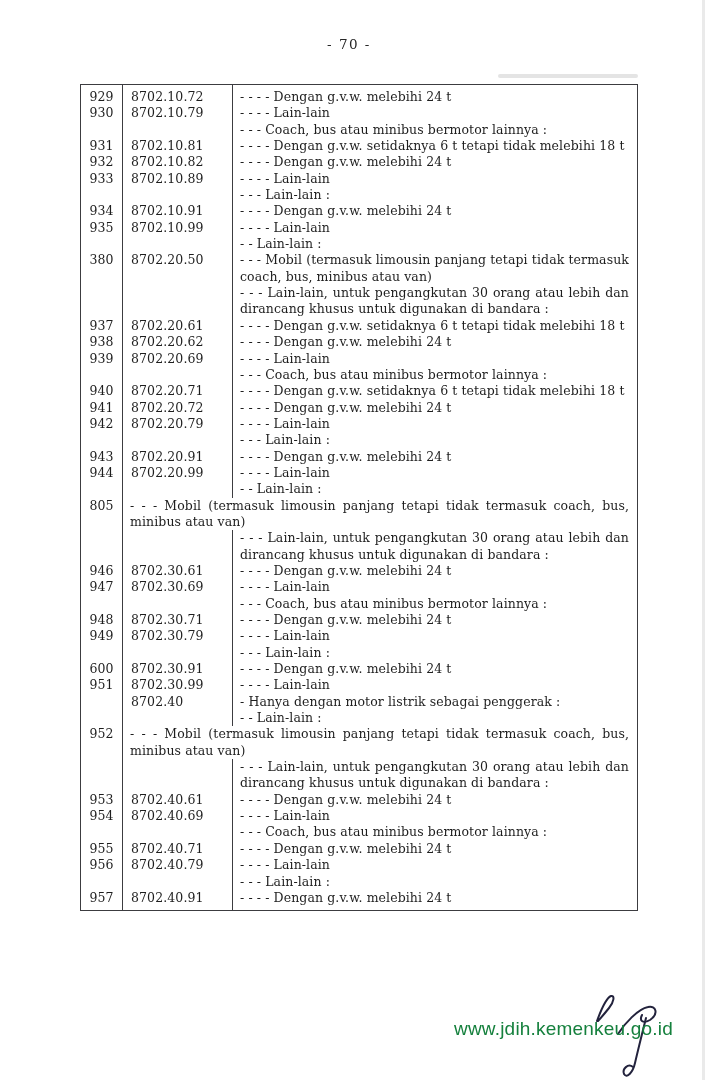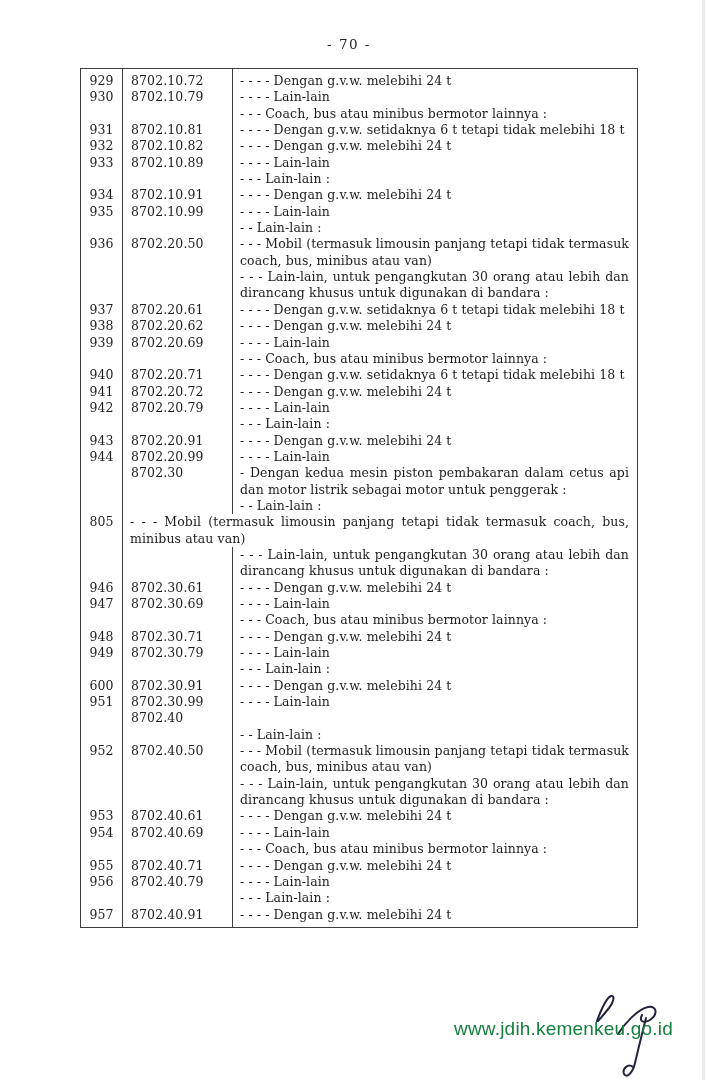--- a/index.html
+++ b/index.html
@@ -6,21 +6,21 @@
   body{
     width:706px;height:1080px;position:relative;overflow:hidden;
     background:#ffffff;color:#1e1e1e;
     font-family:"DejaVu Serif", serif;
   }
   .page-number{
     position:absolute;top:36px;left:0;right:8px;
     text-align:center;font-size:13.5px;letter-spacing:1.5px;color:#262626;
   }
   .hs-table{
-    position:absolute;left:80px;top:68px;width:558px;
+    position:absolute;left:80px;top:84px;width:558px;
     border:1.6px solid #3c3c40;box-sizing:border-box;background:#fff;
   }
   .t-row{display:flex;align-items:stretch;}
   .cell{
     box-sizing:border-box;font-size:12.5px;line-height:16.35px;
     color:#1e1e1e;letter-spacing:0.1px;
   }
   .cell.no{flex:0 0 42px;width:42px;text-align:center;border-right:1.2px solid #3c3c40;}
   .cell.code{flex:0 0 110px;width:110px;padding-left:8px;border-right:1.2px solid #3c3c40;}
   .cell.desc{flex:1;padding:0 8px 0 7px;text-align:justify;}
@@ -94,21 +94,21 @@
       <div class="cell no">935</div>
       <div class="cell code">8702.10.99</div>
       <div class="cell desc">- - - - Lain-lain</div>
     </div>
     <div class="t-row">
       <div class="cell no"></div>
       <div class="cell code"></div>
       <div class="cell desc">- - Lain-lain :</div>
     </div>
     <div class="t-row">
-      <div class="cell no">936</div>
+      <div class="cell no">380</div>
       <div class="cell code">8702.20.50</div>
       <div class="cell desc">- - - Mobil (termasuk limousin panjang tetapi tidak termasuk coach, bus, minibus atau van)</div>
     </div>
     <div class="t-row">
       <div class="cell no"></div>
       <div class="cell code"></div>
       <div class="cell desc">- - - Lain-lain, untuk pengangkutan 30 orang atau lebih dan dirancang khusus untuk digunakan di bandara :</div>
     </div>
     <div class="t-row">
       <div class="cell no">937</div>
@@ -155,25 +155,20 @@
       <div class="cell code">8702.20.91</div>
       <div class="cell desc">- - - - Dengan g.v.w. melebihi 24 t</div>
     </div>
     <div class="t-row">
       <div class="cell no">944</div>
       <div class="cell code">8702.20.99</div>
       <div class="cell desc">- - - - Lain-lain</div>
     </div>
     <div class="t-row">
       <div class="cell no"></div>
-      <div class="cell code">8702.30</div>
-      <div class="cell desc">- Dengan kedua mesin piston pembakaran dalam cetus api dan motor listrik sebagai motor untuk penggerak :</div>
-    </div>
-    <div class="t-row">
-      <div class="cell no"></div>
       <div class="cell code"></div>
       <div class="cell desc">- - Lain-lain :</div>
     </div>
     <div class="t-row">
       <div class="cell no">805</div>
       <div class="cell desc">- - - Mobil (termasuk limousin panjang tetapi tidak termasuk coach, bus, minibus atau van)</div>
     </div>
     <div class="t-row">
       <div class="cell no"></div>
       <div class="cell code"></div>
@@ -215,29 +210,29 @@
       <div class="cell desc">- - - - Dengan g.v.w. melebihi 24 t</div>
     </div>
     <div class="t-row">
       <div class="cell no">951</div>
       <div class="cell code">8702.30.99</div>
       <div class="cell desc">- - - - Lain-lain</div>
     </div>
     <div class="t-row">
       <div class="cell no"></div>
       <div class="cell code">8702.40</div>
+      <div class="cell desc">- Hanya dengan motor listrik sebagai penggerak :</div>
     </div>
     <div class="t-row">
       <div class="cell no"></div>
       <div class="cell code"></div>
       <div class="cell desc">- - Lain-lain :</div>
     </div>
     <div class="t-row">
       <div class="cell no">952</div>
-      <div class="cell code">8702.40.50</div>
       <div class="cell desc">- - - Mobil (termasuk limousin panjang tetapi tidak termasuk coach, bus, minibus atau van)</div>
     </div>
     <div class="t-row">
       <div class="cell no"></div>
       <div class="cell code"></div>
       <div class="cell desc">- - - Lain-lain, untuk pengangkutan 30 orang atau lebih dan dirancang khusus untuk digunakan di bandara :</div>
     </div>
     <div class="t-row">
       <div class="cell no">953</div>
       <div class="cell code">8702.40.61</div>

